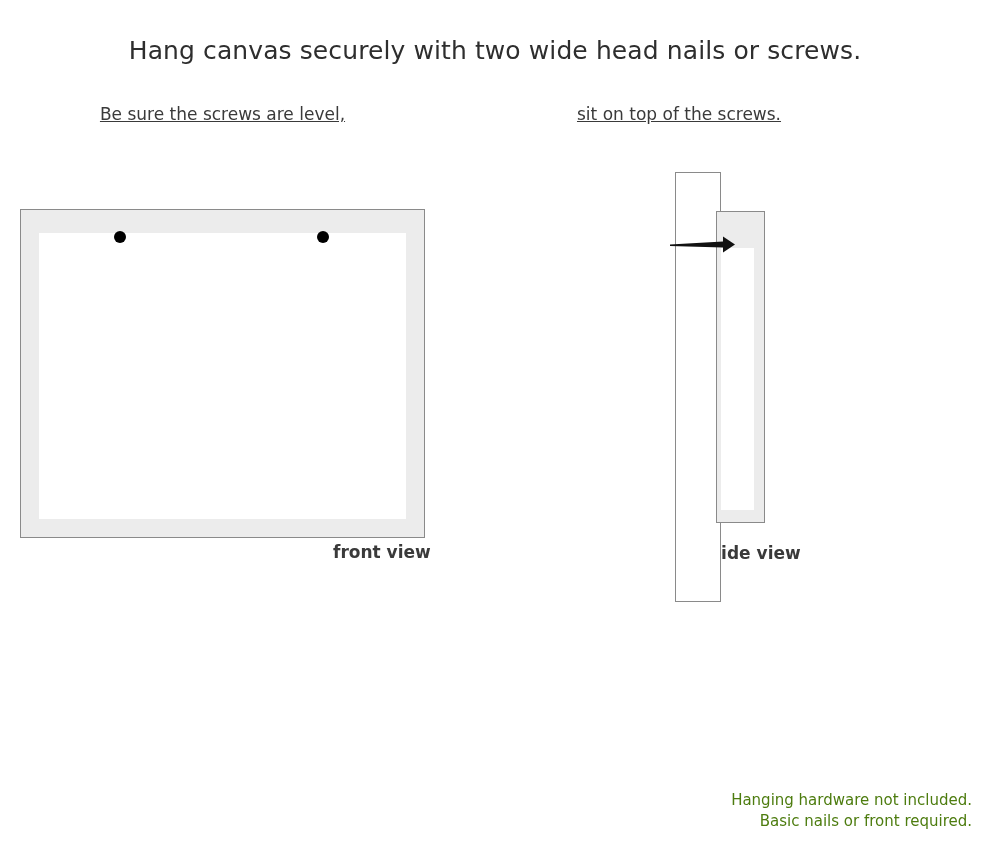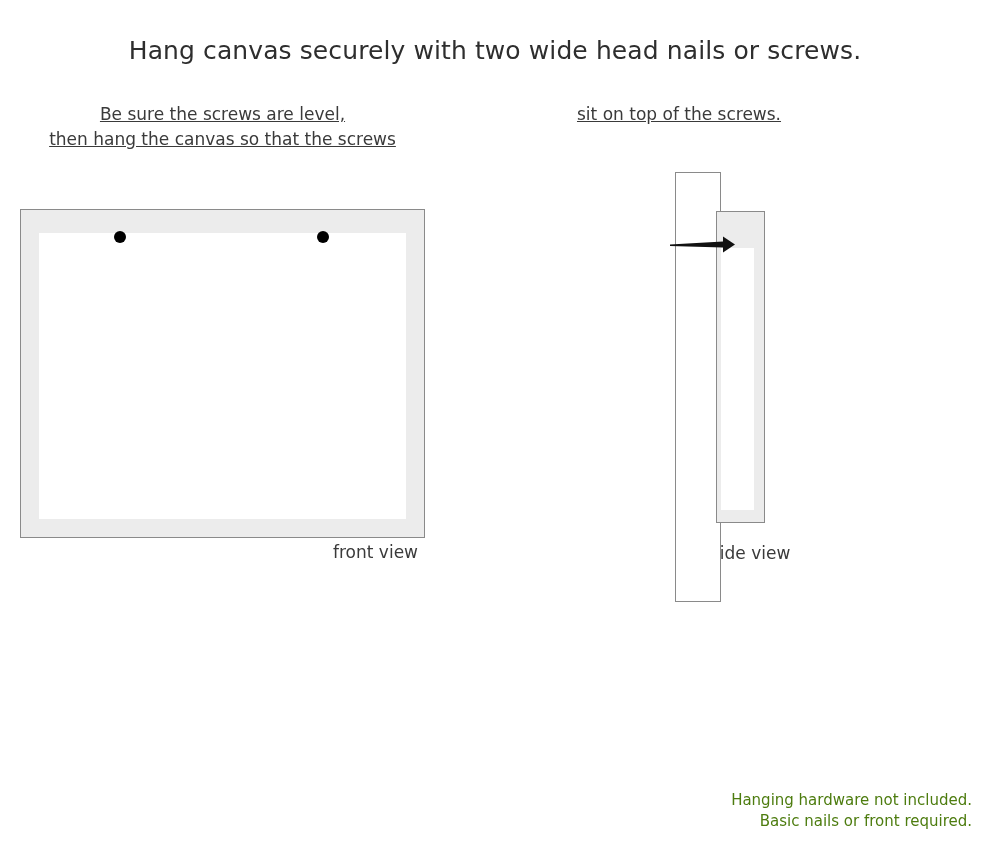--- a/index.html
+++ b/index.html
@@ -80,21 +80,21 @@
     height: 12px;
     border-radius: 50%;
     background: #000000;
   }
   .screw-dot.left  { left: 114px; top: 231px; }
   .screw-dot.right { left: 317px; top: 231px; }
 
   .view-label {
     position: absolute;
     font-size: 17px;
-    font-weight: 400;
+    font-weight: 700;
     color: #3a3a3a;
     white-space: nowrap;
   }
   .label-front { left: 333px; top: 542px; }
   .label-side  { left: 711px; top: 543px; }
 
   
   .side-wall {
     position: absolute;
     left: 675px;
@@ -148,21 +148,20 @@
   }
   .footnote .line { display: block; white-space: nowrap; }
 </style>
 </head>
 <body>
 
 <div class="headline">Hang canvas securely with two wide head nails or screws.</div>
 
 <div class="caption caption-left">
   <span class="line">Be sure the screws are level,</span>
-  <span class="line">then hang the canvas so that the screws</span>
 </div>
 
 <div class="caption caption-right">
   <span class="line">sit on top of the screws.</span>
 </div>
 
 <div class="front-view">
   <div class="front-canvas-face"></div>
 </div>
 <div class="screw-dot left"></div>

